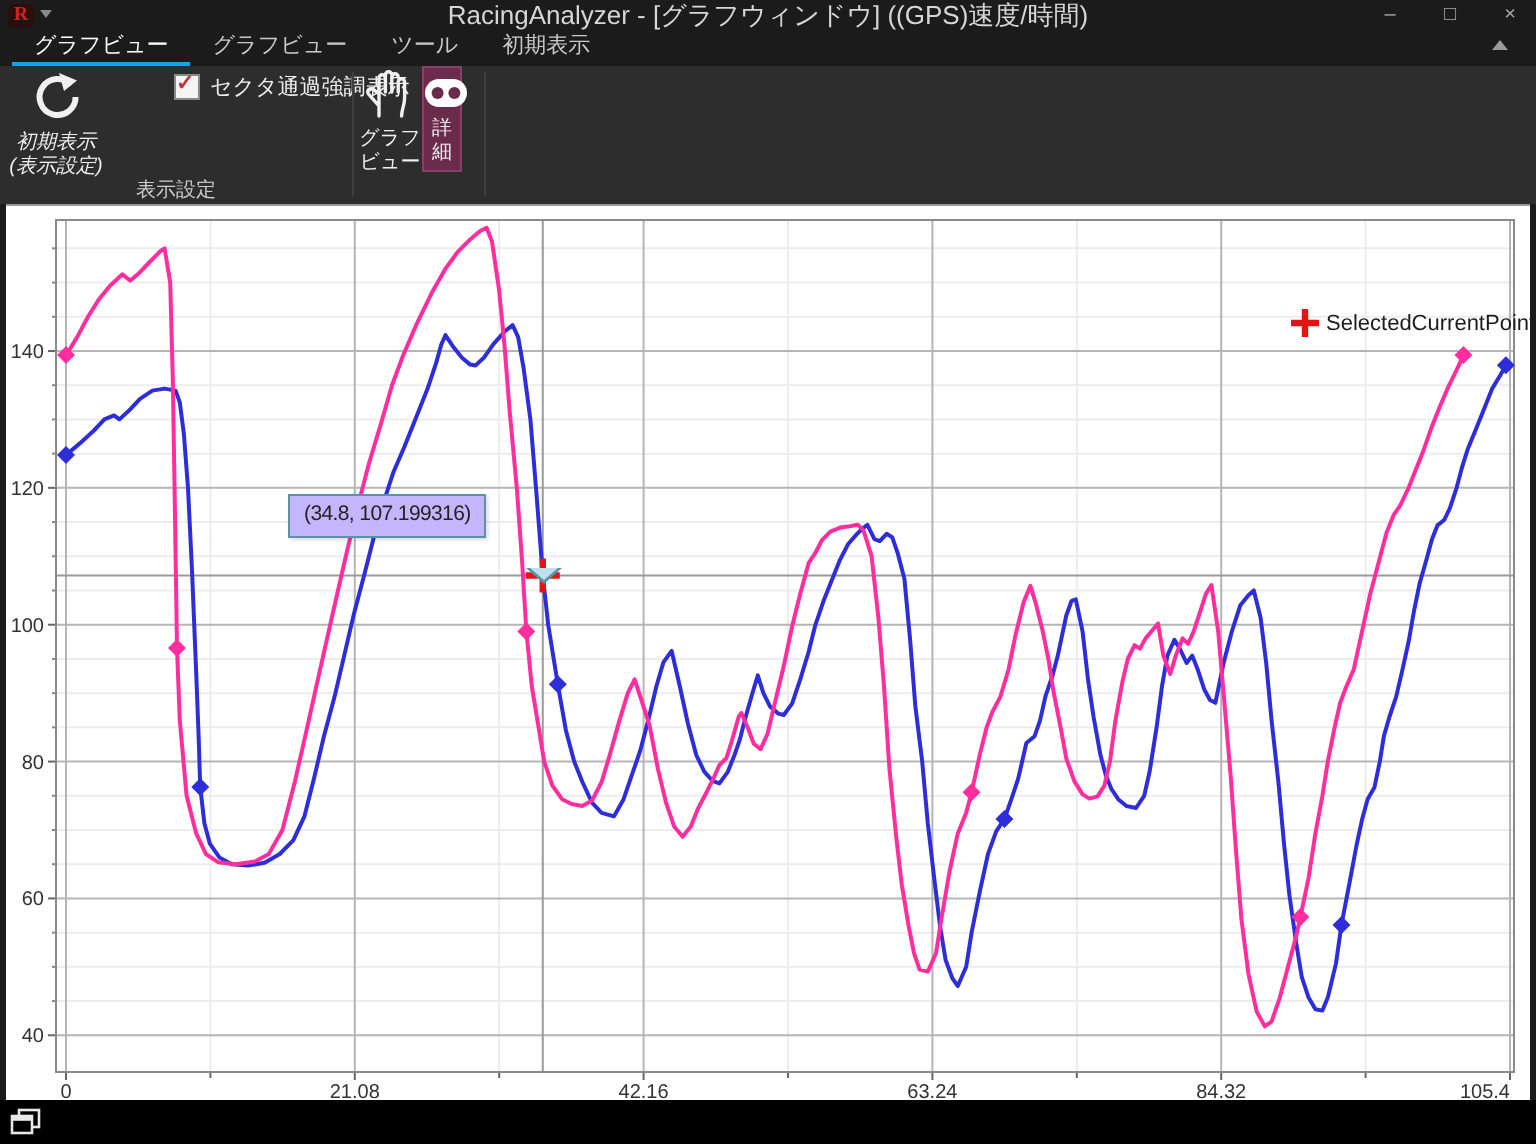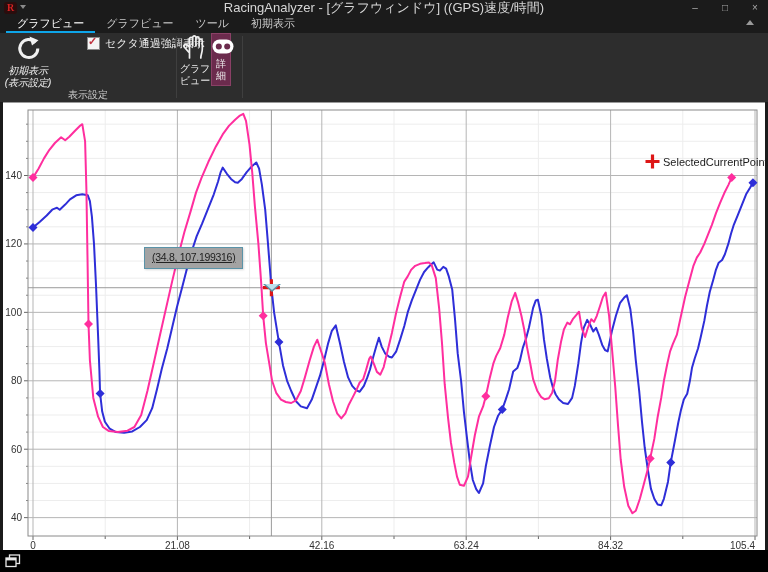--- a/index.html
+++ b/index.html
@@ -38,23 +38,23 @@
   .rb-grouplabel{position:absolute;top:55px;font-size:10px;color:#cdcdcd;text-align:center;}
   .grp1{left:0;width:176px;}
   .grp2{left:177px;width:64px;margin-top:19px;}
   
   .chart-area{position:absolute;left:3px;top:102px;width:762px;height:448px;background:#ffffff;
               border-top:1px solid #9a9a9a;}
   #plot-svg{position:absolute;left:0;top:0;width:768px;height:572px;}
   #plot-svg text.tick{font-family:"Liberation Sans",sans-serif;font-size:10px;fill:#333;}
   .legend{position:absolute;left:644px;top:117px;display:flex;align-items:center;gap:2px;margin-top:36px;}
   .legend-label{font-size:11px;color:#1c1c1c;}
-  .tooltip{position:absolute;left:144px;top:247px;background:#a3a3a3;border:1px solid #5a93a8;
+  .tooltip{position:absolute;left:144px;top:247px;background:#c4b5fd;border:1px solid #5a93a8;
            padding:2px 7px 3px 7px;font-size:10.5px;letter-spacing:-0.3px;color:#222;
-           line-height:15px;white-space:nowrap;box-shadow:1px 1px 2px rgba(0,0,0,0.15);text-decoration:underline;}
+           line-height:15px;white-space:nowrap;box-shadow:1px 1px 2px rgba(0,0,0,0.15);}
   .tt-ptr-border{position:absolute;left:118px;top:36px;width:0;height:0;border-left:9px solid transparent;
            border-right:9px solid transparent;border-top:8px solid #5a93a8;}
   .tt-ptr{position:absolute;left:120px;top:36px;width:0;height:0;border-left:7px solid transparent;
            border-right:7px solid transparent;border-top:6px solid #bee0ec;}
   
   .statusbar{position:absolute;left:0;top:550px;width:768px;height:22px;background:#000;}
   .status-icon{position:absolute;left:5px;top:4px;}
 </style>
 </head>
 <body>

